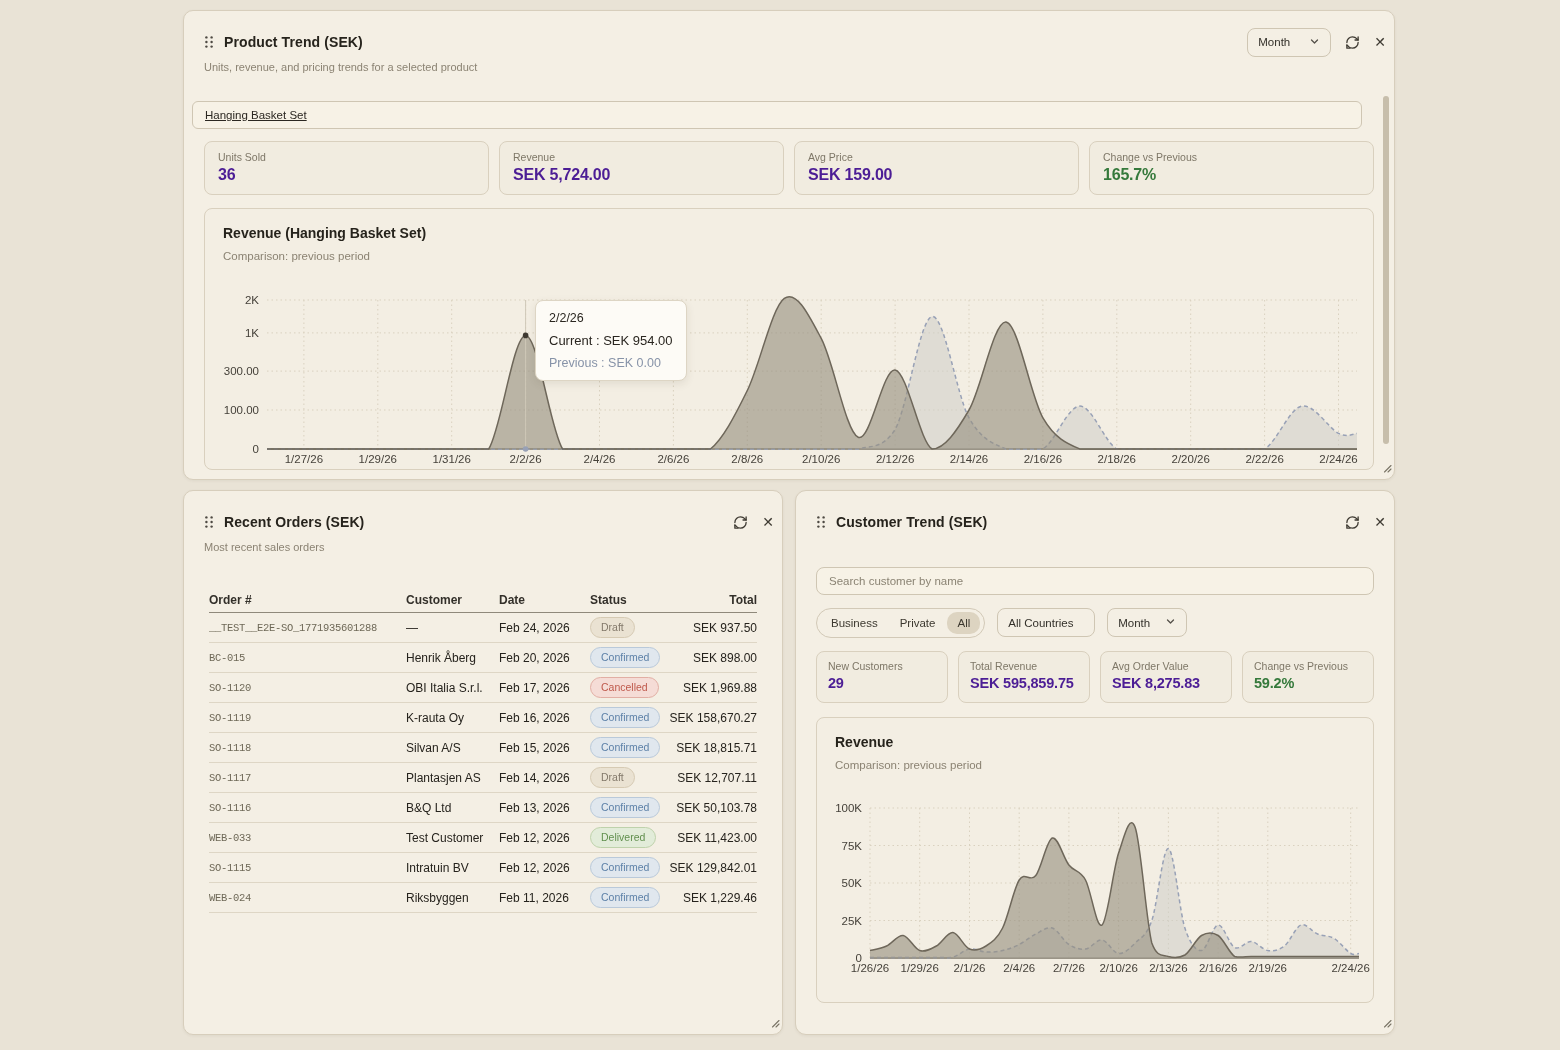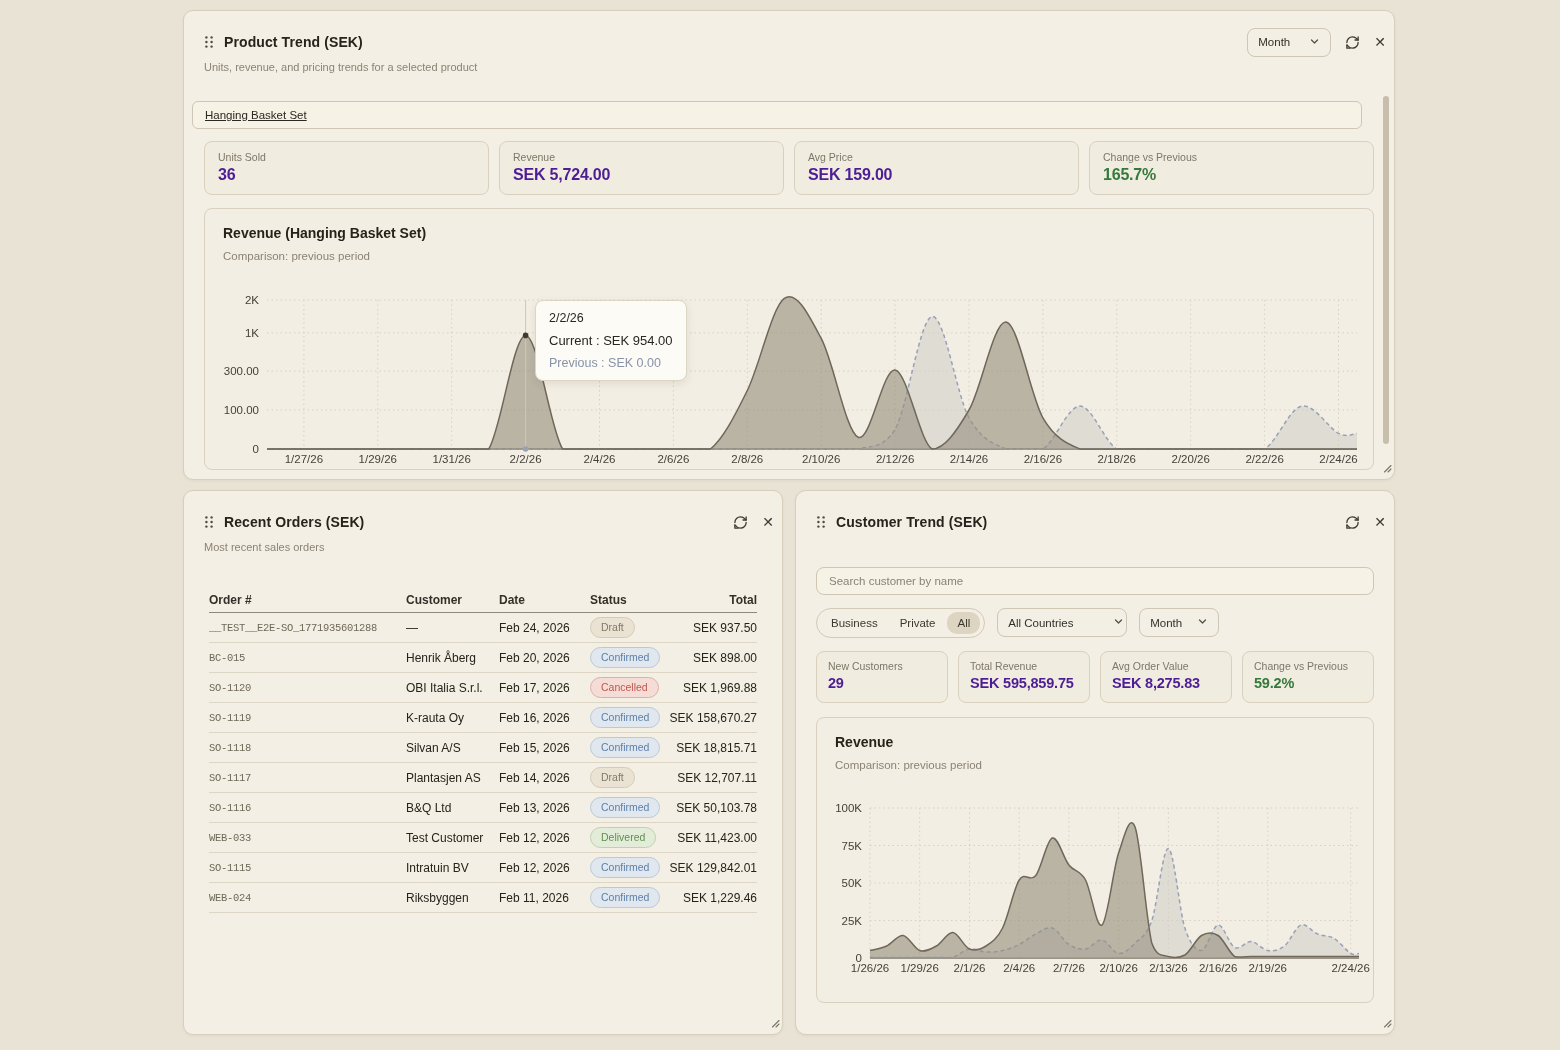--- a/index.html
+++ b/index.html
@@ -27,21 +27,21 @@
   .iconbtn { display:flex; align-items:center; color:#3e3a32; cursor:pointer; }
   .close-x { font-size:14px; line-height:1; color:#3e3a32; }
 
   .select {
     display:flex; align-items:center; justify-content:space-between;
     height:29px; border:1px solid #cfc6b3; border-radius:8px;
     background:#f4efe4; padding:0 10px; font-size:11.5px; color:#33302a;
     cursor:pointer; white-space:nowrap;
   }
   .sel-month  { width:84px; }
-  .sel-country{ width:130px;gap:40px; }
+  .sel-country{ width:98px;gap:40px; }
   .sel-month-sm { width:80px; }
 
   .input-box {
     display:block; border:1px solid #cfc6b3; border-radius:6px;
     background:#f7f2e6; height:28px; padding:0 12px;
     font-family:inherit; font-size:11.5px; color:#2b2721; outline:none;
   }
   .input-box::placeholder { color:#8b8474; }
   .input-product { margin:28px 8px 0; width:calc(100% - 40px);text-decoration:underline; }
   .input-search  { margin:30px 20px 0; width:calc(100% - 40px); border-radius:8px; }

